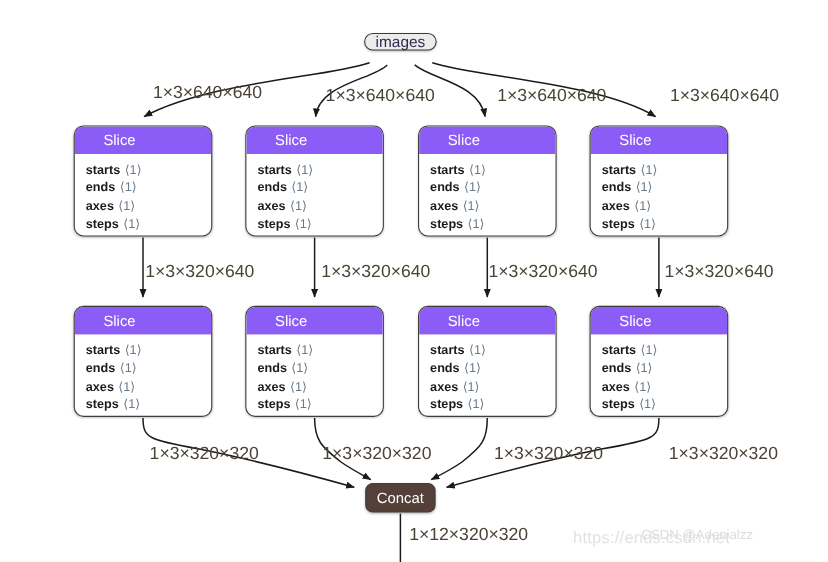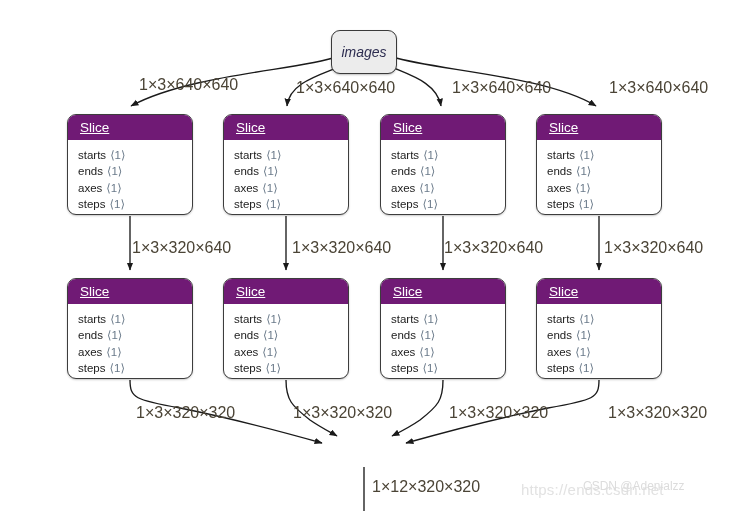--- a/index.html
+++ b/index.html
@@ -30,40 +30,39 @@
   .op-node{
     position:absolute;
     border:1.3px solid #3d3d3d;
     border-radius:9px;
     background:#ffffff;
     box-sizing:border-box;
     overflow:hidden;
     box-shadow:0 1px 2px rgba(0,0,0,.22);
   }
   .op-head{
-    background:#701a75;
+    background:#8b5cf6;
     color:#ffffff;
     font-size:13.5px;
     height:25px;
     line-height:25px;
-    padding-left:12px;
-    box-sizing:border-box;
-    text-decoration:underline;
+    padding-left:26px;
+    box-sizing:border-box;
   }
   .op-body{
     padding:7px 0 6px 10px;
     box-sizing:border-box;
   }
   .attr-row{
     font-size:11.5px;
     line-height:16.3px;
     white-space:nowrap;
     color:#1c1c1c;
   }
-  .attr-name{font-weight:normal;}
+  .attr-name{font-weight:bold;}
   .attr-val{color:#6a7a8a;margin-left:4px;font-weight:normal;}
 
   
   .simple-node{
     position:absolute;
     background:#554039;
     border:1px solid #3d3d3d;
     border-radius:7px;
     color:#ffffff;
     font-size:13.5px;
@@ -120,21 +119,21 @@
 
       <path d="M130,380 C130,398 135,400 180,408 C240,420 290,434 322,443"></path>
       <path d="M286,380 C286,400 292,406 310,420 C320,427 330,432 337,436"></path>
       <path d="M443,380 C443,400 438,406 420,420 C410,427 400,432 392,436"></path>
       <path d="M599,380 C599,398 594,400 548,408 C488,420 438,434 406,443"></path>
     </g>
 
     <path d="M364,467 L364,511" stroke="#1a1a1a" stroke-width="1.35" fill="none"></path>
   </svg>
 
-  <div class="io-node" style="left: 331px; top: 30px; width: 66px; height: 44px; font-style: italic;">
+  <div class="io-node" style="left: 331px; top: 30px; width: 66px; height: 16px;">
     <span>images</span>
   </div>
 
   <div id="row1">
       <div class="op-node" style="left: 67px; top: 114px; width: 126px; height: 101px;">
         <div class="op-head">Slice</div>
         <div class="op-body">
           <div class="attr-row"><span class="attr-name">starts</span><span class="attr-val">⟨1⟩</span></div>
           <div class="attr-row"><span class="attr-name">ends</span><span class="attr-val">⟨1⟩</span></div>
           <div class="attr-row"><span class="attr-name">axes</span><span class="attr-val">⟨1⟩</span></div>
@@ -201,20 +200,23 @@
         <div class="op-head">Slice</div>
         <div class="op-body">
           <div class="attr-row"><span class="attr-name">starts</span><span class="attr-val">⟨1⟩</span></div>
           <div class="attr-row"><span class="attr-name">ends</span><span class="attr-val">⟨1⟩</span></div>
           <div class="attr-row"><span class="attr-name">axes</span><span class="attr-val">⟨1⟩</span></div>
           <div class="attr-row"><span class="attr-name">steps</span><span class="attr-val">⟨1⟩</span></div>
         </div>
       </div>
     </div>
 
+  <div class="simple-node" style="left: 332px; top: 439px; width: 64px; height: 27px;">
+    <span>Concat</span>
+  </div>
 
   <div id="labels">
       <div class="edge-label" style="left: 139px; top: 76px;">1×3×640×640</div>
       <div class="edge-label" style="left: 296px; top: 79px;">1×3×640×640</div>
       <div class="edge-label" style="left: 452px; top: 79px;">1×3×640×640</div>
       <div class="edge-label" style="left: 609px; top: 79px;">1×3×640×640</div>
       <div class="edge-label" style="left: 132px; top: 239px;">1×3×320×640</div>
       <div class="edge-label" style="left: 292px; top: 239px;">1×3×320×640</div>
       <div class="edge-label" style="left: 444px; top: 239px;">1×3×320×640</div>
       <div class="edge-label" style="left: 604px; top: 239px;">1×3×320×640</div>

